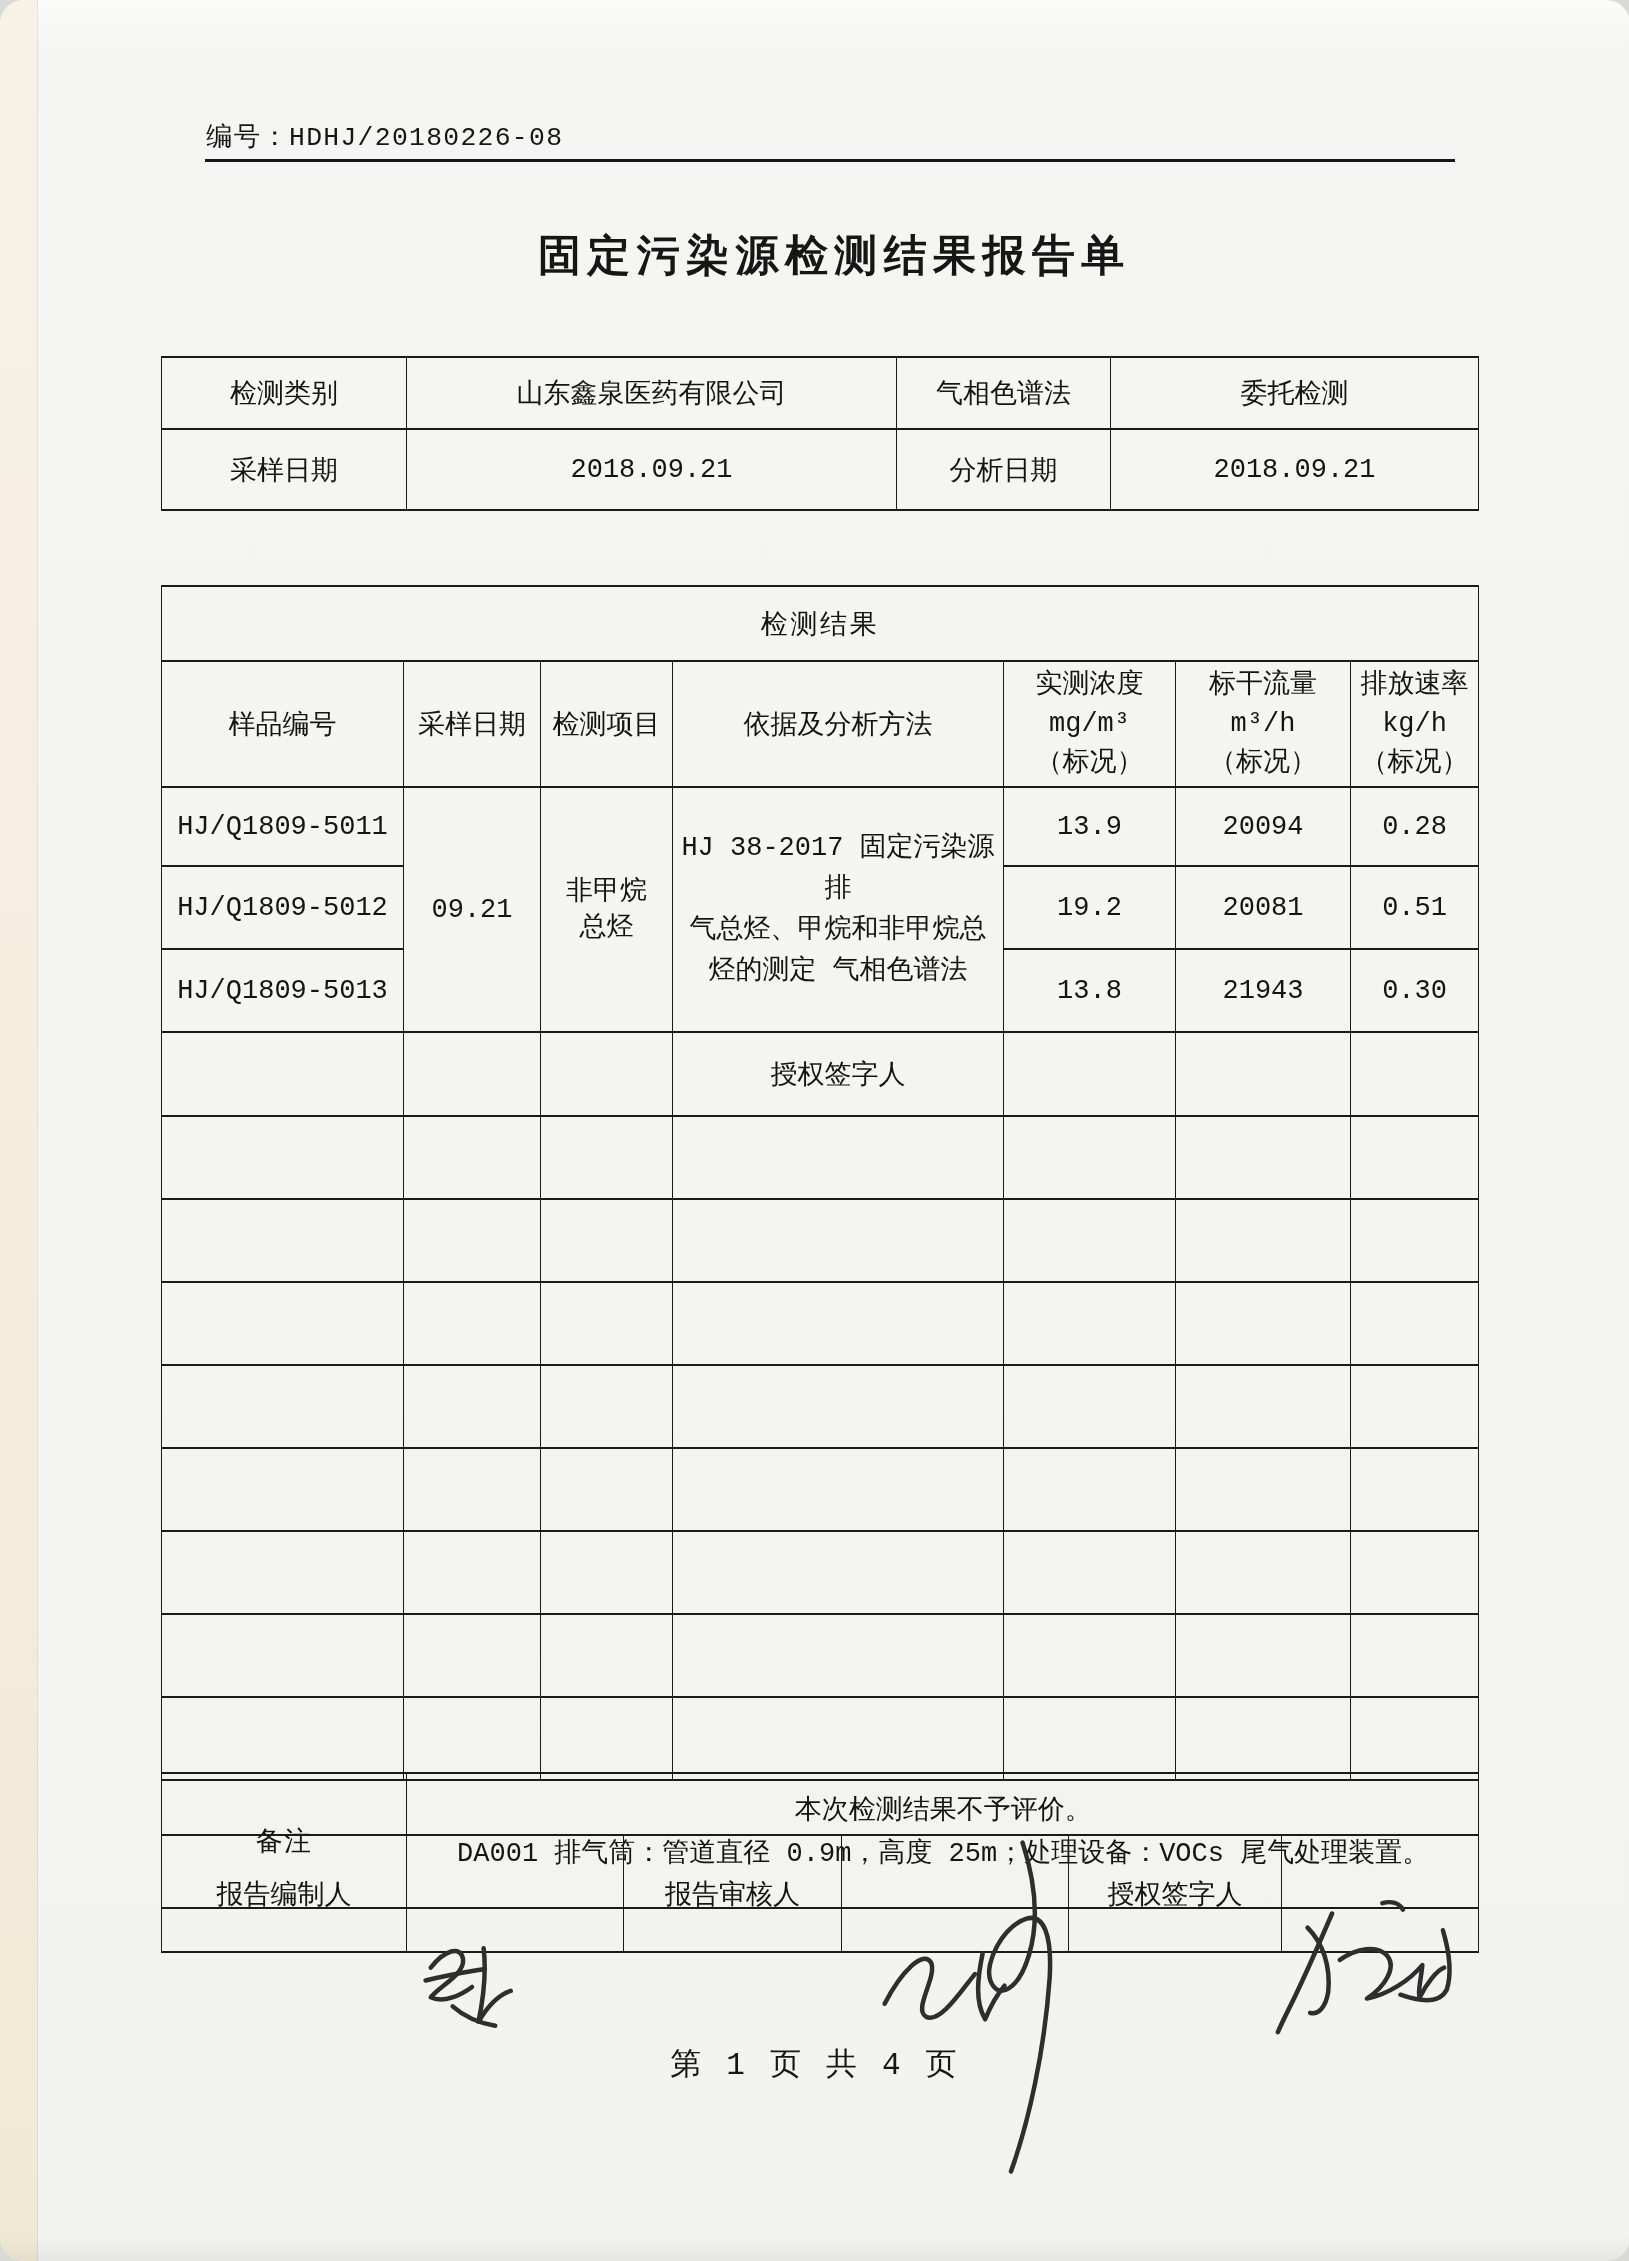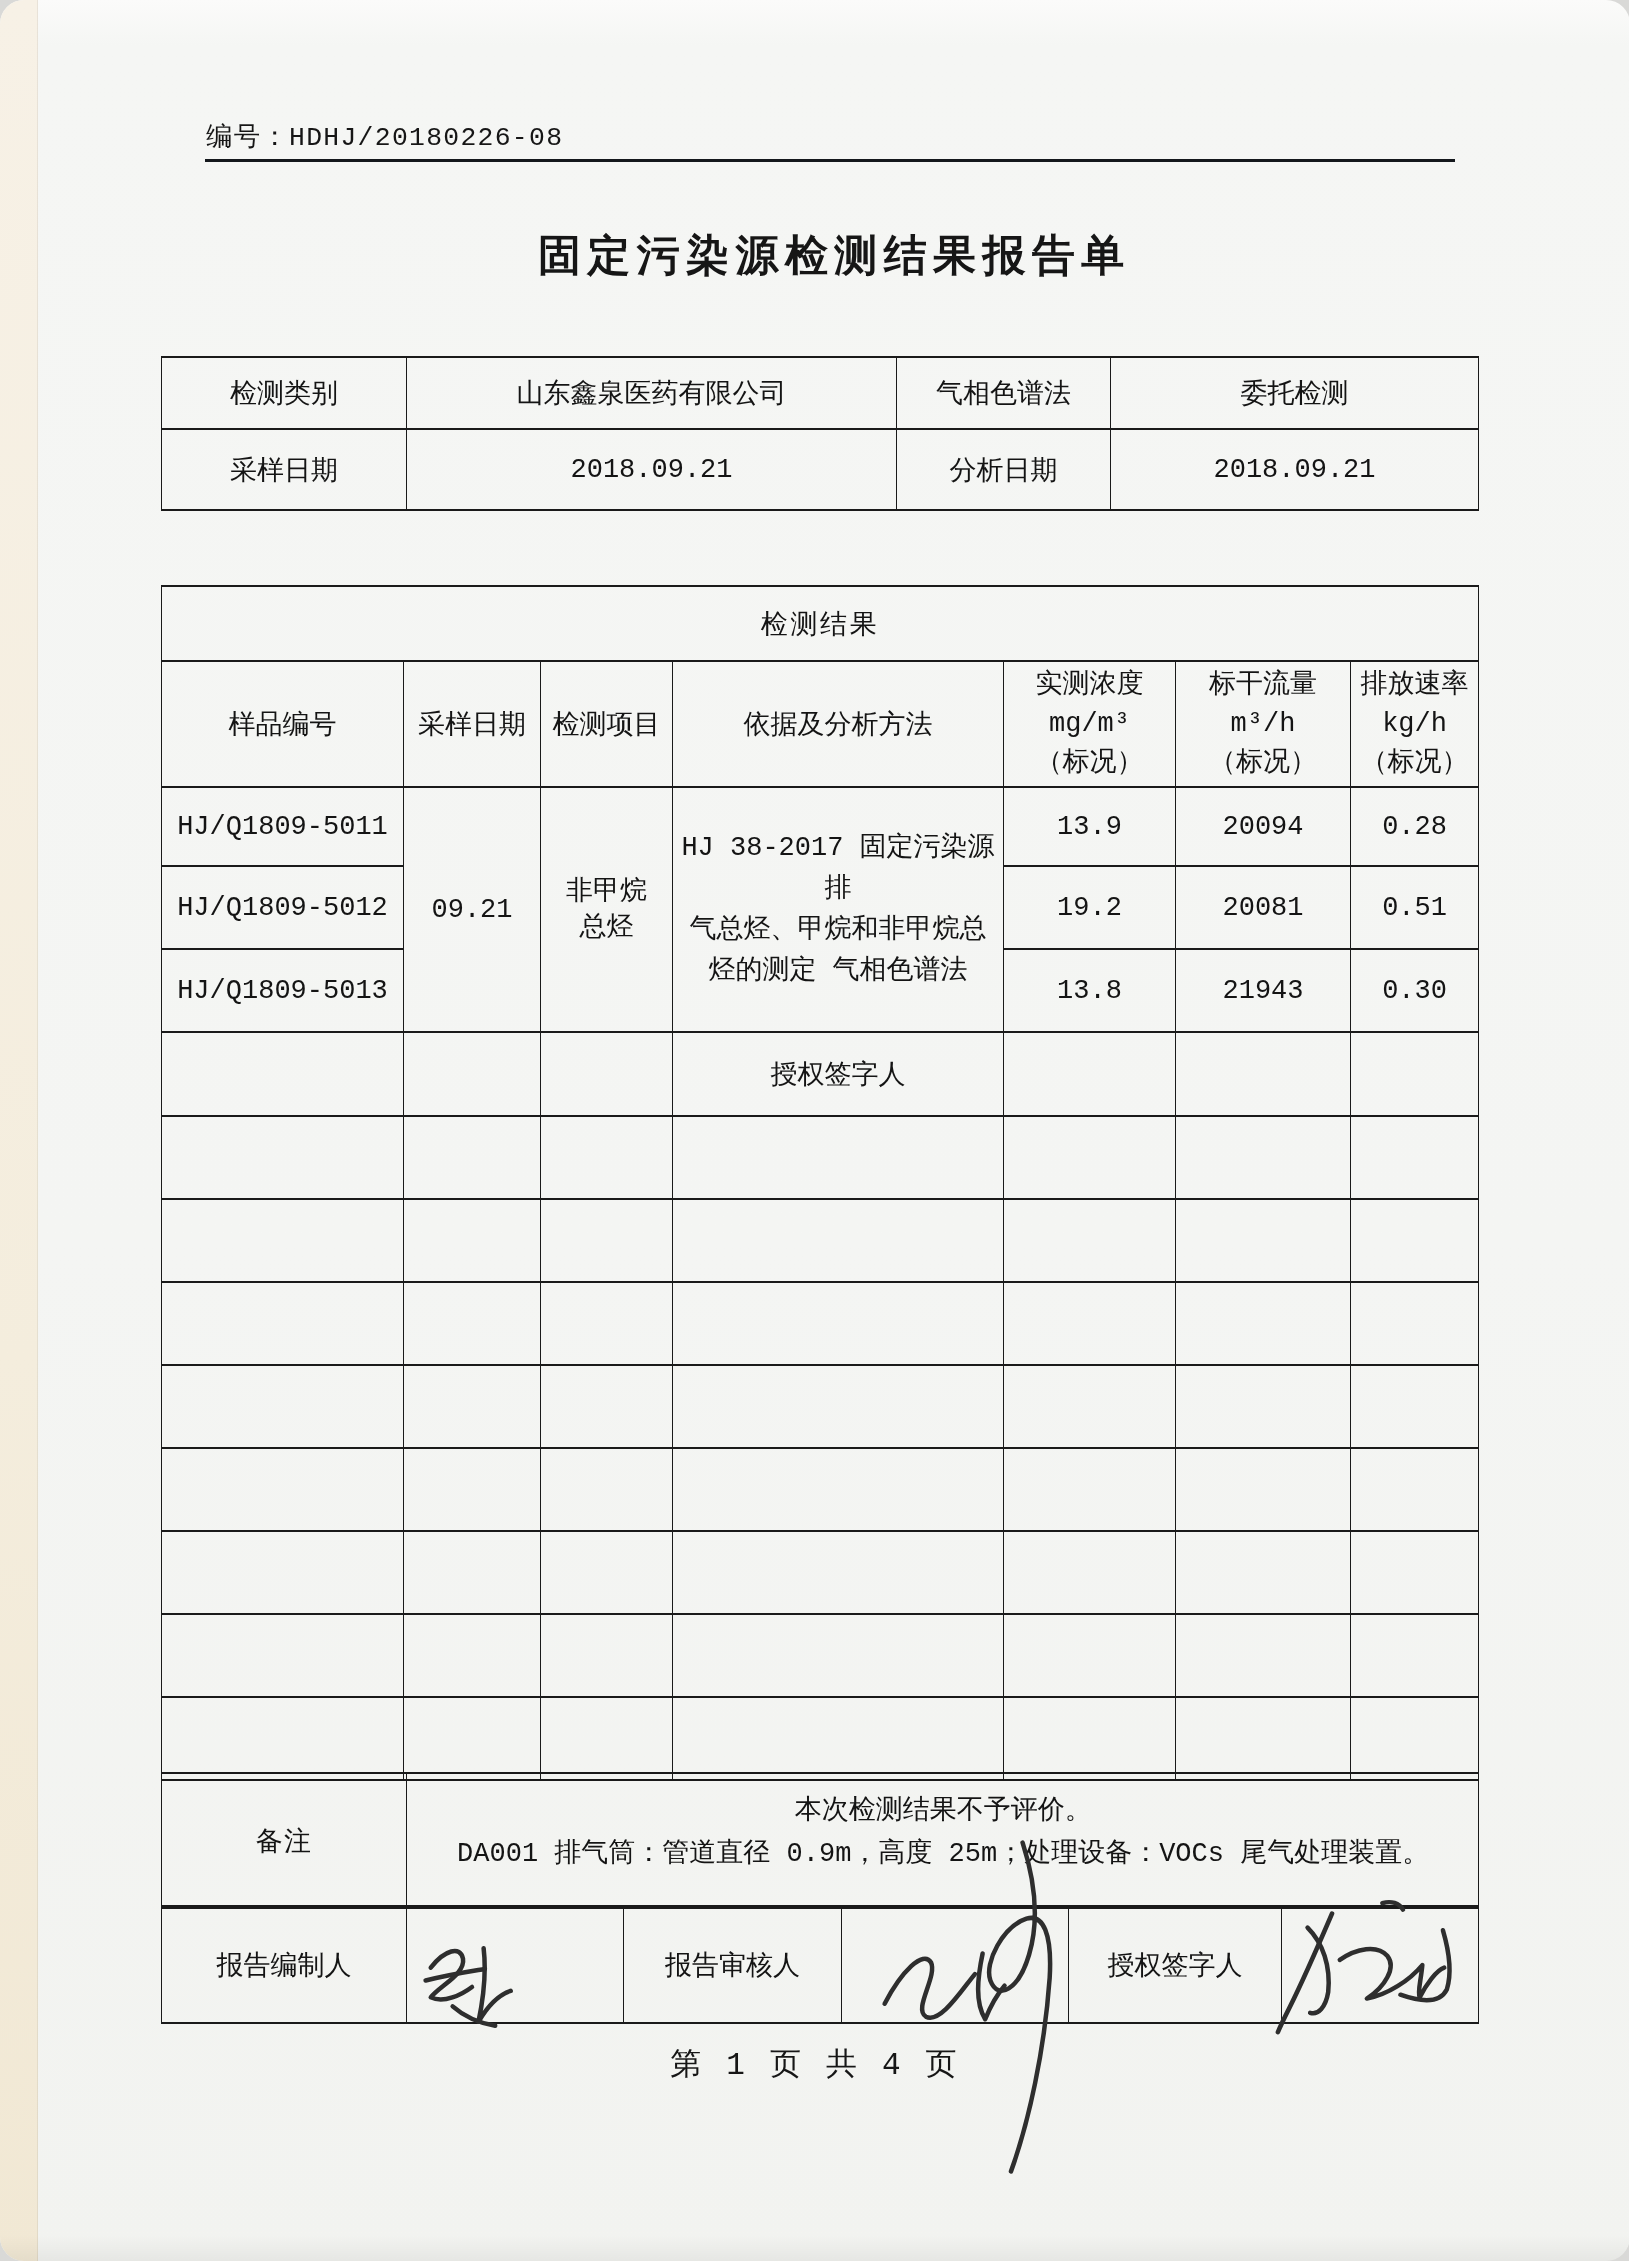--- a/index.html
+++ b/index.html
@@ -17,21 +17,21 @@
   .doc-no-underline{position:absolute;left:205px;top:159px;width:1250px;height:2.6px;background:#14181c;}
   .title{position:absolute;left:19.3px;top:227px;width:1630px;margin:0;text-align:center;
     font-size:43px;font-weight:700;letter-spacing:6.4px;white-space:nowrap;}
   table.t{position:absolute;left:161px;width:1317px;border-collapse:collapse;table-layout:fixed;}
   table.t td{border:1.9px solid #1a1a1a;border-top-width:2.6px;border-bottom-width:2.6px;
     text-align:center;vertical-align:middle;padding:0;font-size:27px;color:#141414;}
   .t1{top:356px;}
   .t2{top:585px;}
   .t2 td{font-size:26px;}
   .t3{top:1772px;}
-  .t4{top:1905px;}
+  .t4{top:1834px;}
   .t4 td{font-size:26px;}
   .section-cell{font-size:27px;letter-spacing:2.6px;}
   .hdr-stack span{display:block;line-height:39px;}
   .method-cell span{display:block;line-height:41px;}
   .item-cell span{display:block;line-height:36px;}
   .remark-label{font-size:28px;letter-spacing:1.3px;}
   .remark-body{text-align:right;vertical-align:top !important;
     padding:15.5px 19.3px 0 20.6px !important;line-height:1.62;font-size:26.4px;}
   .remark-body span{display:block;}
   .footer{position:absolute;left:0;top:2043px;width:1630px;text-align:center;

